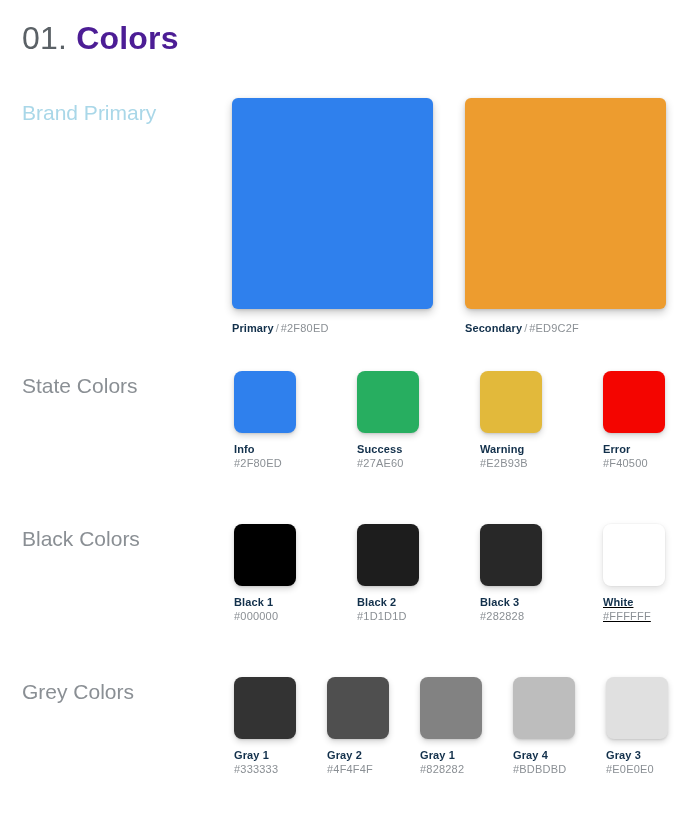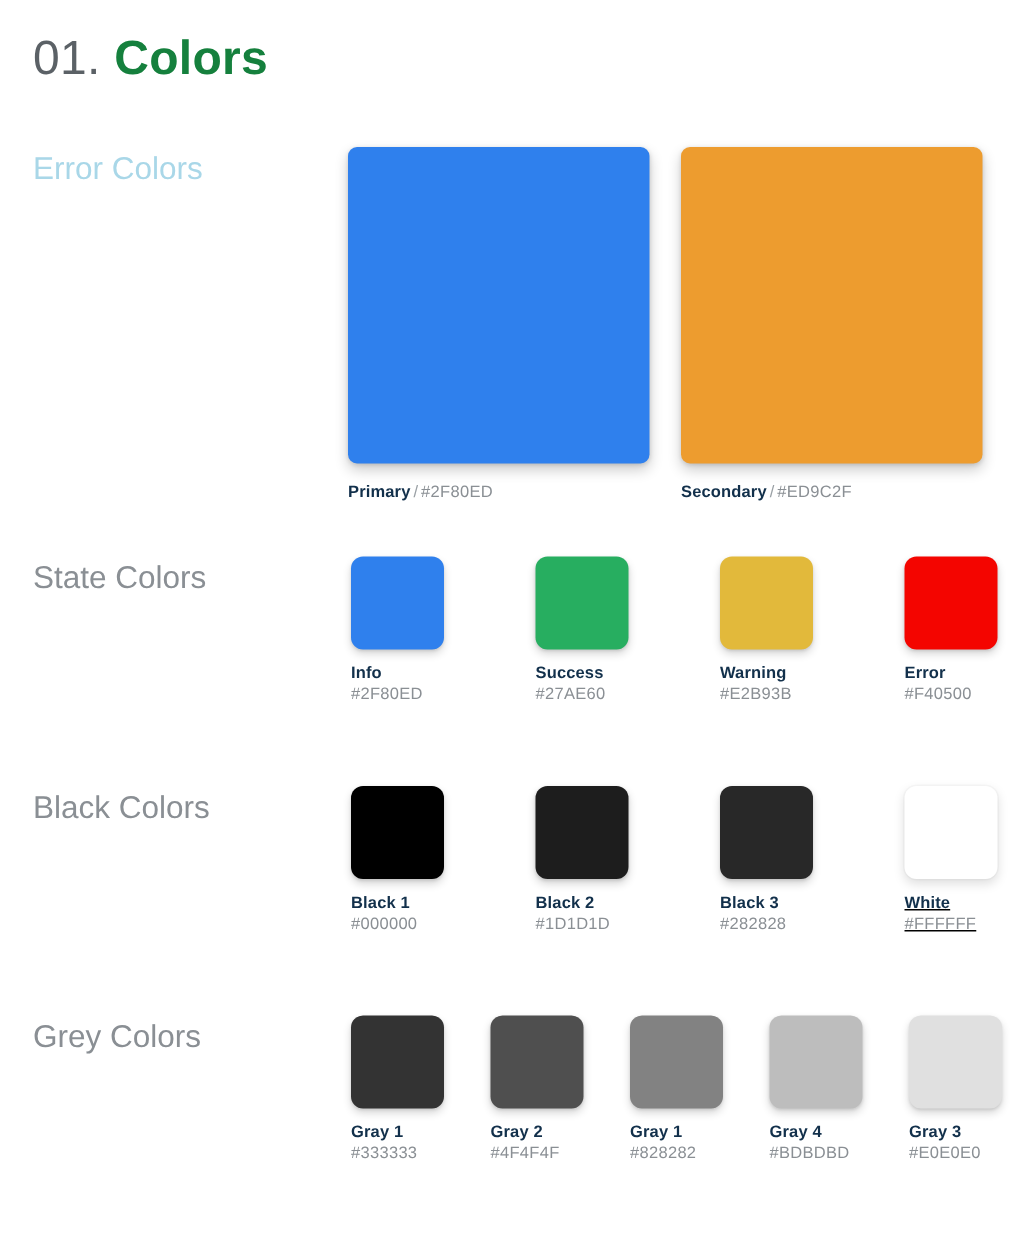--- a/index.html
+++ b/index.html
@@ -29,21 +29,21 @@
     font-size: 32px;
     line-height: 40px;
     letter-spacing: 0.2px;
     white-space: nowrap;
   }
   .page-title .num {
     color: #5b6166;
     font-weight: 400;
   }
   .page-title .word {
-    color: #15803d;
+    color: #4c1d95;
     font-weight: 700;
   }
 
   
   .section {
     position: absolute;
     left: 0;
     width: 690px;
   }
   .section-label {
@@ -141,27 +141,27 @@
 
 <div class="page">
 
   <div class="page-title">
     <span class="num">01.</span>
     <span class="word">Colors</span>
   </div>
 
   <div id="sections-root">
       <div class="section" style="top: 98px;">
-        <div class="section-label brand" style="top: 2px;">Error Colors</div>
+        <div class="section-label brand" style="top: 2px;">Brand Primary</div>
         <div class="swatch-area">
           <div class="chip brand-chip" style="left: 0px; width: 201px;">
             <div class="box" style="background: rgb(47, 128, 237);"></div>
             <div class="cap"><span class="inline-nm">Primary</span><span class="sep">/</span><span class="inline-hx">#2F80ED</span></div>
           </div>
-          <div class="chip brand-chip" style="left: 222px; width: 201px;">
+          <div class="chip brand-chip" style="left: 233px; width: 201px;">
             <div class="box" style="background: rgb(237, 156, 47);"></div>
             <div class="cap"><span class="inline-nm">Secondary</span><span class="sep">/</span><span class="inline-hx">#ED9C2F</span></div>
           </div>
         </div>
       </div>
       <div class="section" style="top: 371px;">
         <div class="section-label" style="top: 2px;">State Colors</div>
         <div class="swatch-area">
           <div class="chip small-chip" style="left: 2px; width: 62px;">
             <div class="box" style="background: rgb(47, 128, 237);"></div>

